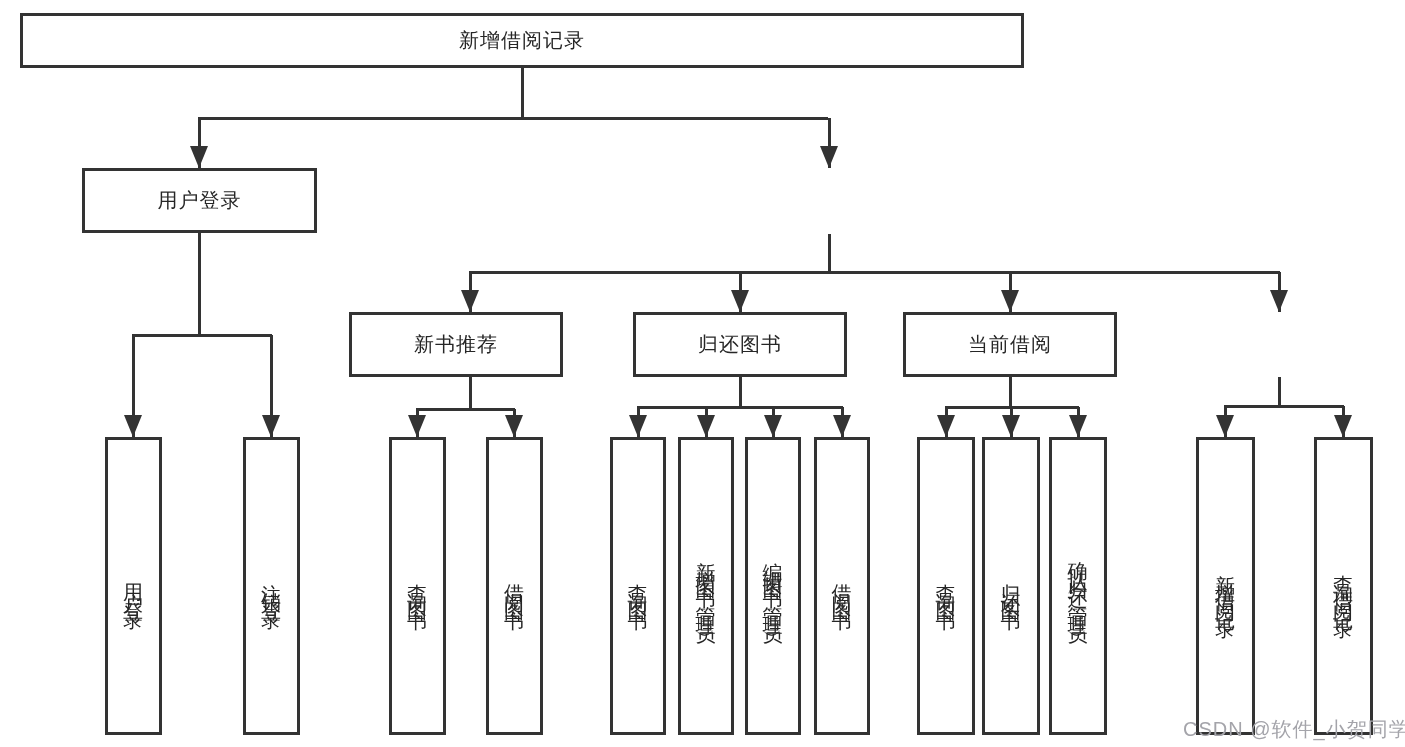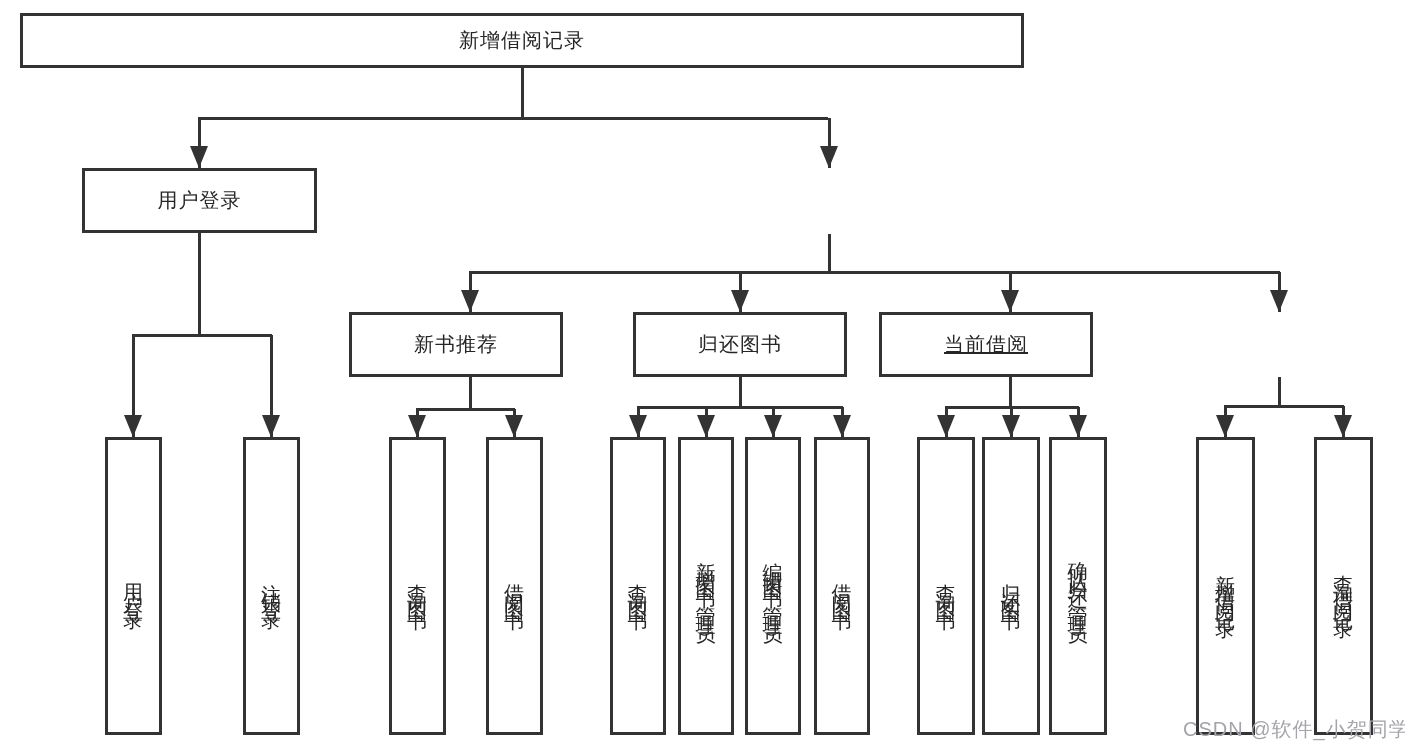--- a/index.html
+++ b/index.html
@@ -45,21 +45,21 @@
     letter-spacing:1px;
   }
 
   
   #n-root   {left:20px;  top:13px;  width:1004px;height:55px;}
   #n-login  {left:82px;  top:168px; width:235px; height:65px;}
   #n-mgmt   {left:712px; top:168px; width:235px; height:66px;}
 
   #n-l3-new    {left:349px; top:312px;width:214px;height:65px;}
   #n-l3-borrow {left:633px; top:312px;width:214px;height:65px;}
-  #n-l3-current{left:879px; top:312px;width:214px;height:65px;text-decoration:underline;}
+  #n-l3-current{left:903px; top:312px;width:214px;height:65px;}
   #n-l3-record {left:1172px;top:312px;width:216px;height:64px;}
 
   .leaf{top:437px;height:298px;}
   #n-g1a{left:105px;width:57px;}
   #n-g1b{left:243px;width:57px;}
   #n-g2a{left:389px;width:57px;}
   #n-g2b{left:486px;width:57px;}
   #n-g3a{left:610px;width:56px;}
   #n-g3b{left:678px;width:56px;}
   #n-g3c{left:745px;width:56px;}

